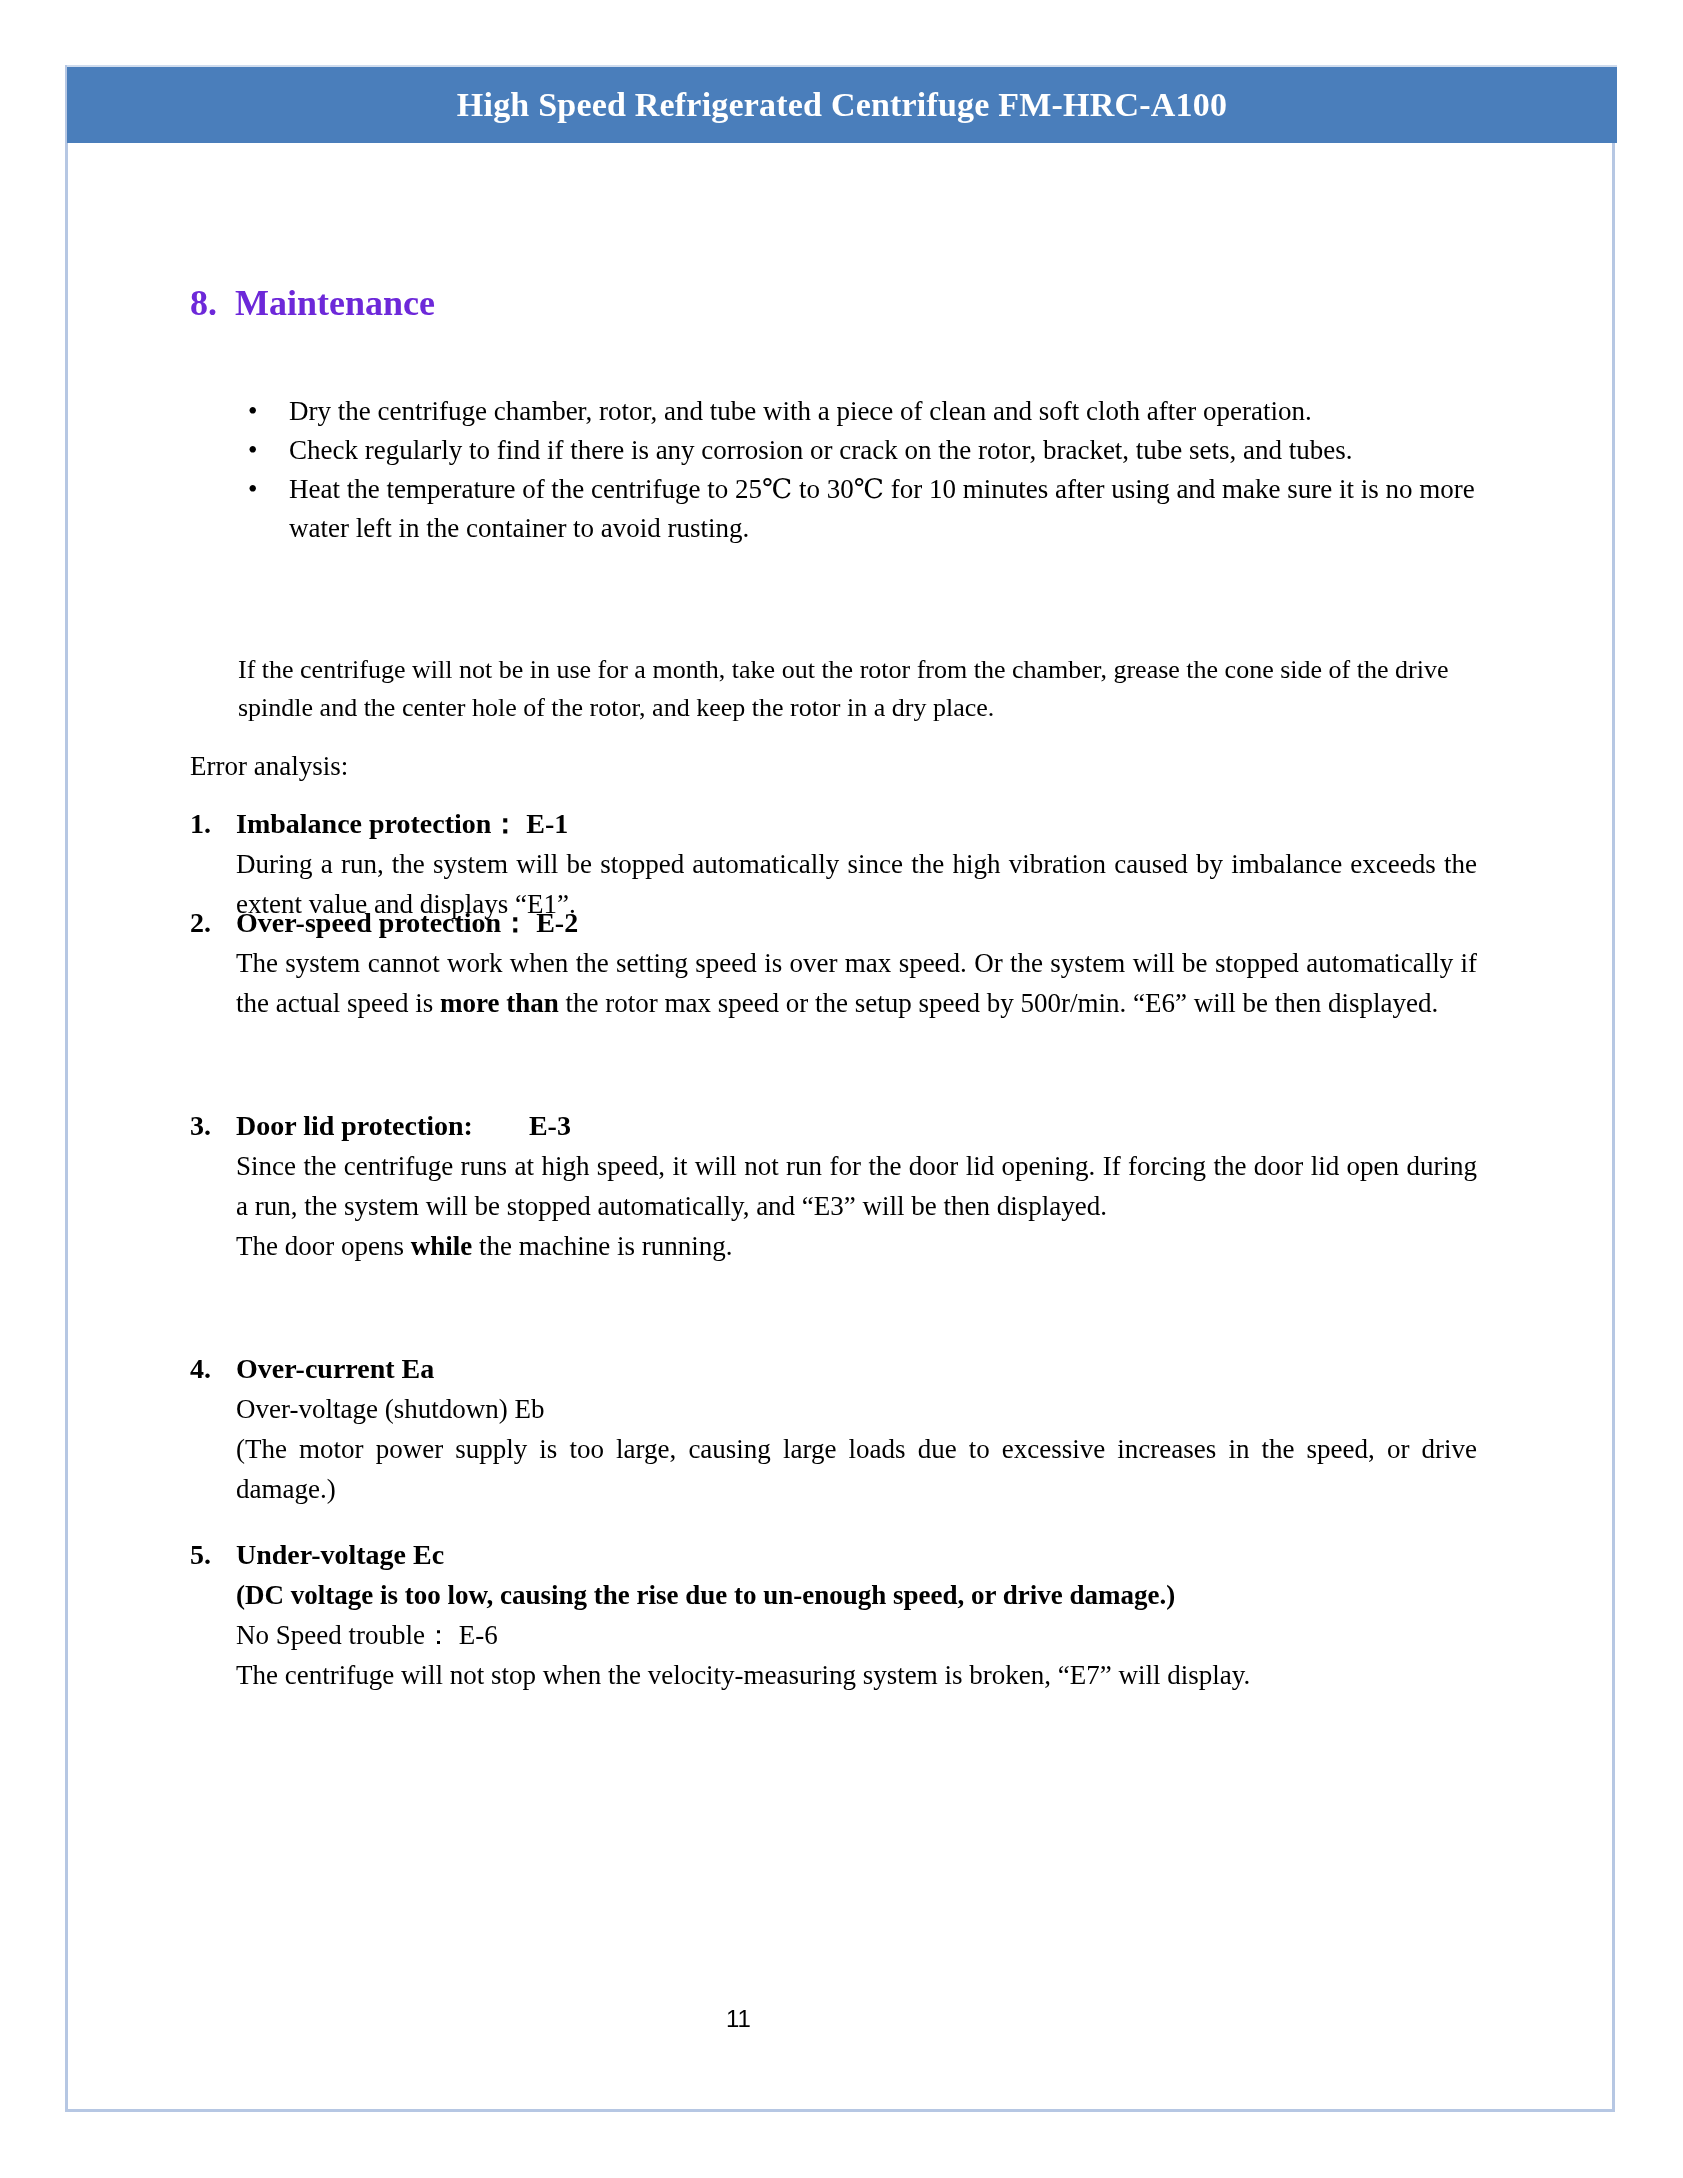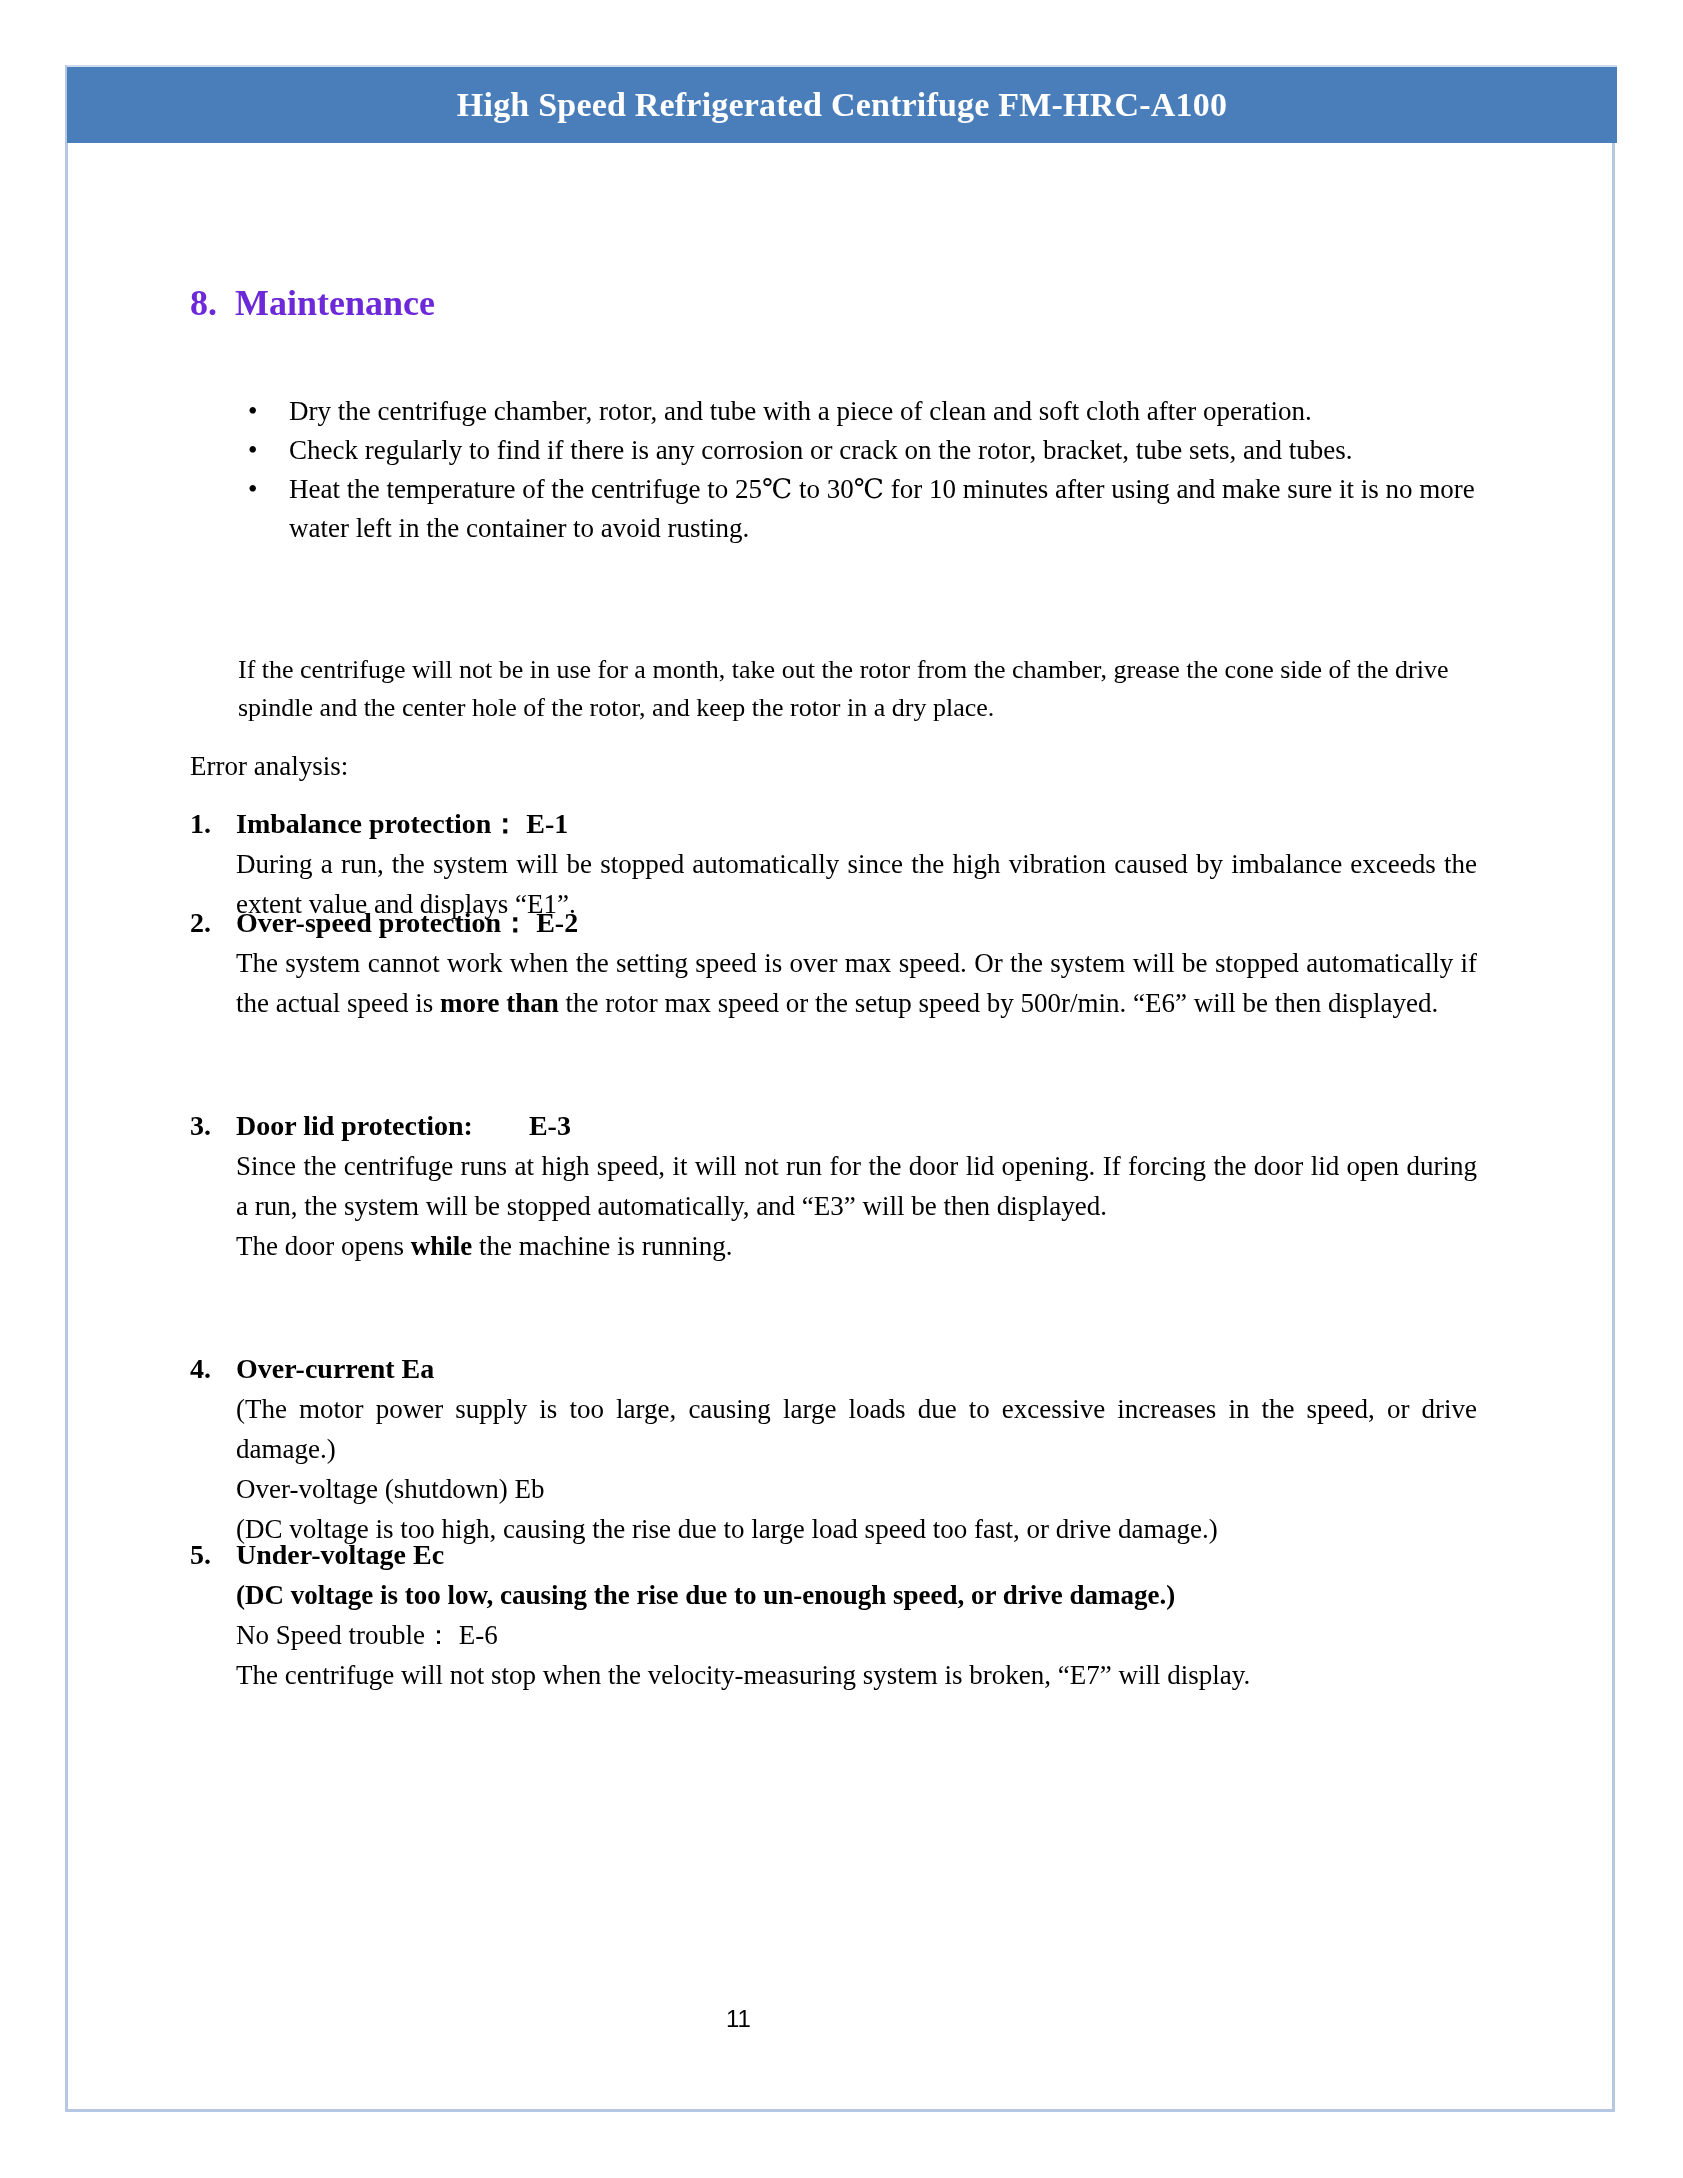--- a/index.html
+++ b/index.html
@@ -227,23 +227,22 @@
       </div>
       <div class="err-body">Since the centrifuge runs at high speed, it will not run for the door lid opening. If forcing the door lid open during a run, the system will be stopped automatically, and “E3” will be then displayed.</div>
       <div class="err-body plain"><span>The door opens </span><b>while</b><span> the machine is running.</span></div>
     </div>
 
     <div class="err-item" id="item4">
       <div class="err-head">
         <span class="enum">4.</span>
         <span>Over-current  Ea</span>
       </div>
+      <div class="err-body plain">Over-voltage (shutdown)  Eb</div>
       <div class="err-body">(The motor power supply is too large, causing large loads due to excessive increases in the speed, or drive damage.)</div>
-      <div class="err-body plain">Over-voltage (shutdown)  Eb</div>
-      <div class="err-body">(DC voltage is too high, causing the rise due to large load speed too fast, or drive damage.)</div>
     </div>
 
     <div class="err-item" id="item5">
       <div class="err-head">
         <span class="enum">5.</span>
         <span>Under-voltage  Ec</span>
       </div>
       <div class="err-body plain boldline">(DC voltage is too low, causing the rise due to un-enough speed, or drive damage.)</div>
       <div class="err-body plain">No Speed trouble： E-6</div>
       <div class="err-body plain">The centrifuge will not stop when the velocity-measuring system is broken, “E7” will display.</div>

